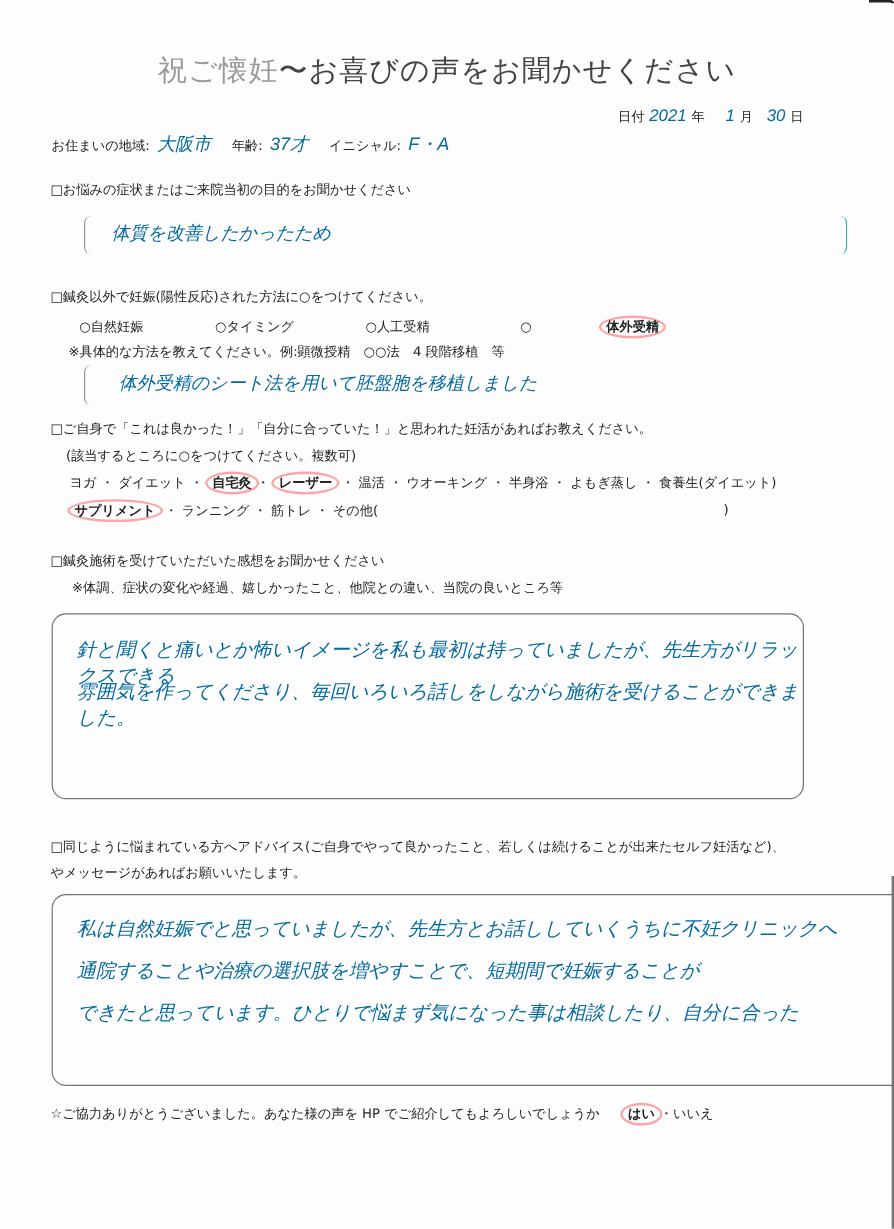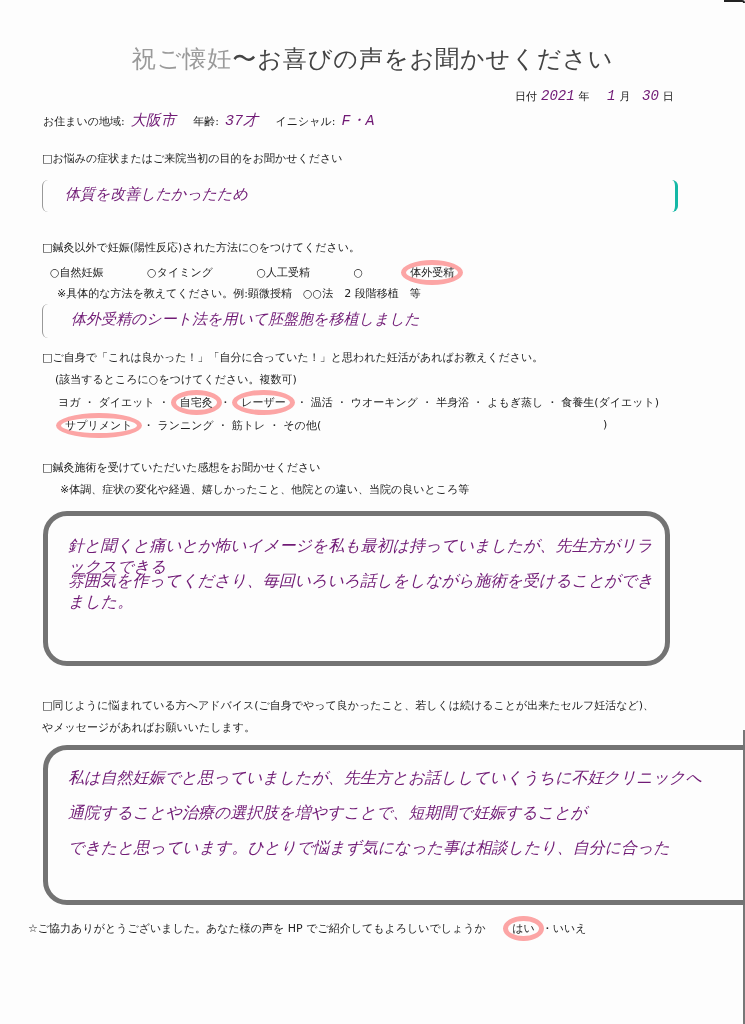--- a/index.html
+++ b/index.html
@@ -22,44 +22,45 @@
     }
     .title {
       position: absolute; left: 0; width: 745px; top: 43px;
       text-align: center; font-family: "DejaVu Serif", "Liberation Serif", serif;
       font-size: 24px; letter-spacing: 1px; color: #444; font-weight: normal;
     }
     .title .light { color: #9a9a9a; }
     .abs { position: absolute; white-space: nowrap; }
     .small { font-size: 11px; color: #222; }
     .hand {
-      font-family: Liberation Mono, monospace;
-      font-style: italic; color: #701a75;
+      font-family: Liberation Sans, sans-serif;
+      font-style: italic; color: #0369a1;
     }
     .date-row { left: 515px; top: 88px; font-size: 11px; }
     .date-row .hand { font-size: 14px; margin: 0 4px; }
     .info-row { left: 43px; top: 111px; font-size: 11px; }
     .info-row .hand { font-size: 15px; margin: 0 14px 0 6px; }
     .section-q { font-size: 11px; left: 42px; }
     .bracket-box {
-      position: absolute; border-left: 1px solid #999; border-right: 3px solid #14b8a6;
+      position: absolute; border-left: 1px solid #999; border-right: 1px solid #14b8a6;
       border-radius: 6px;
+      margin-left: 28px;
     }
     .bracket-box .hand { font-size: 15px; position: absolute; left: 22px; }
     .options { font-size: 11px; left: 50px; top: 265px; }
-    .options span { margin-right: 40px; }
+    .options span { margin-right: 40px; margin-left: 16px; }
     .circled {
-      border: 5px solid #fca5a5; border-radius: 50%; padding: 1px 4px; margin: 0 -2px;
+      border: 2px solid #fca5a5; border-radius: 50%; padding: 1px 4px; margin: 0 -2px; font-weight: bold;
     }
     .activities { font-size: 11px; left: 58px; }
     .rounded-box {
-      position: absolute; border: 5px solid #737373; border-radius: 24px;
+      position: absolute; border: 1px solid #737373; border-radius: 12px;
     }
     .rounded-box .line { position: absolute; left: 20px; font-size: 16px; }
-    .footer { left: 28px; top: 921px; font-size: 11px; text-align: right; }
+    .footer { left: 42px; top: 921px; font-size: 11px; text-align: right; }
   </style>
 </head>
 <body>
 
 <div class="page-edge-top"></div>
 <div class="page-edge-right"></div>
 
 <h1 class="title">
   <span class="light">祝ご懐妊</span><span>〜お喜びの声をお聞かせください</span>
 </h1>
@@ -81,21 +82,21 @@
   <span class="hand" style="top:5px">体質を改善したかったため</span>
 </div>
 
 <div class="abs section-q" style="top:240px">□鍼灸以外で妊娠(陽性反応)された方法に○をつけてください。</div>
 <div class="abs options">
   <span>○自然妊娠</span>
   <span>○タイミング</span>
   <span>○人工受精</span>
   <span><span>○</span><span class="circled">体外受精</span></span>
 </div>
-<div class="abs small" style="left:57px; top:286px">※具体的な方法を教えてください。例:顕微授精　○○法　2 段階移植　等</div>
+<div class="abs small" style="left:57px; top:286px">※具体的な方法を教えてください。例:顕微授精　○○法　4 段階移植　等</div>
 <div class="bracket-box" style="left:42px; top:304px; width:724px; height:34px">
   <span class="hand" style="top:6px; left:28px">体外受精のシート法を用いて胚盤胞を移植しました</span>
 </div>
 
 <div class="abs section-q" style="top:350px">□ご自身で「これは良かった！」「自分に合っていた！」と思われた妊活があればお教えください。</div>
 <div class="abs small" style="left:55px; top:372px">(該当するところに○をつけてください。複数可)</div>
 <div class="abs activities" style="top:395px">
   <span>ヨガ</span> ・
   <span>ダイエット</span> ・
   <span class="circled">自宅灸</span>・

